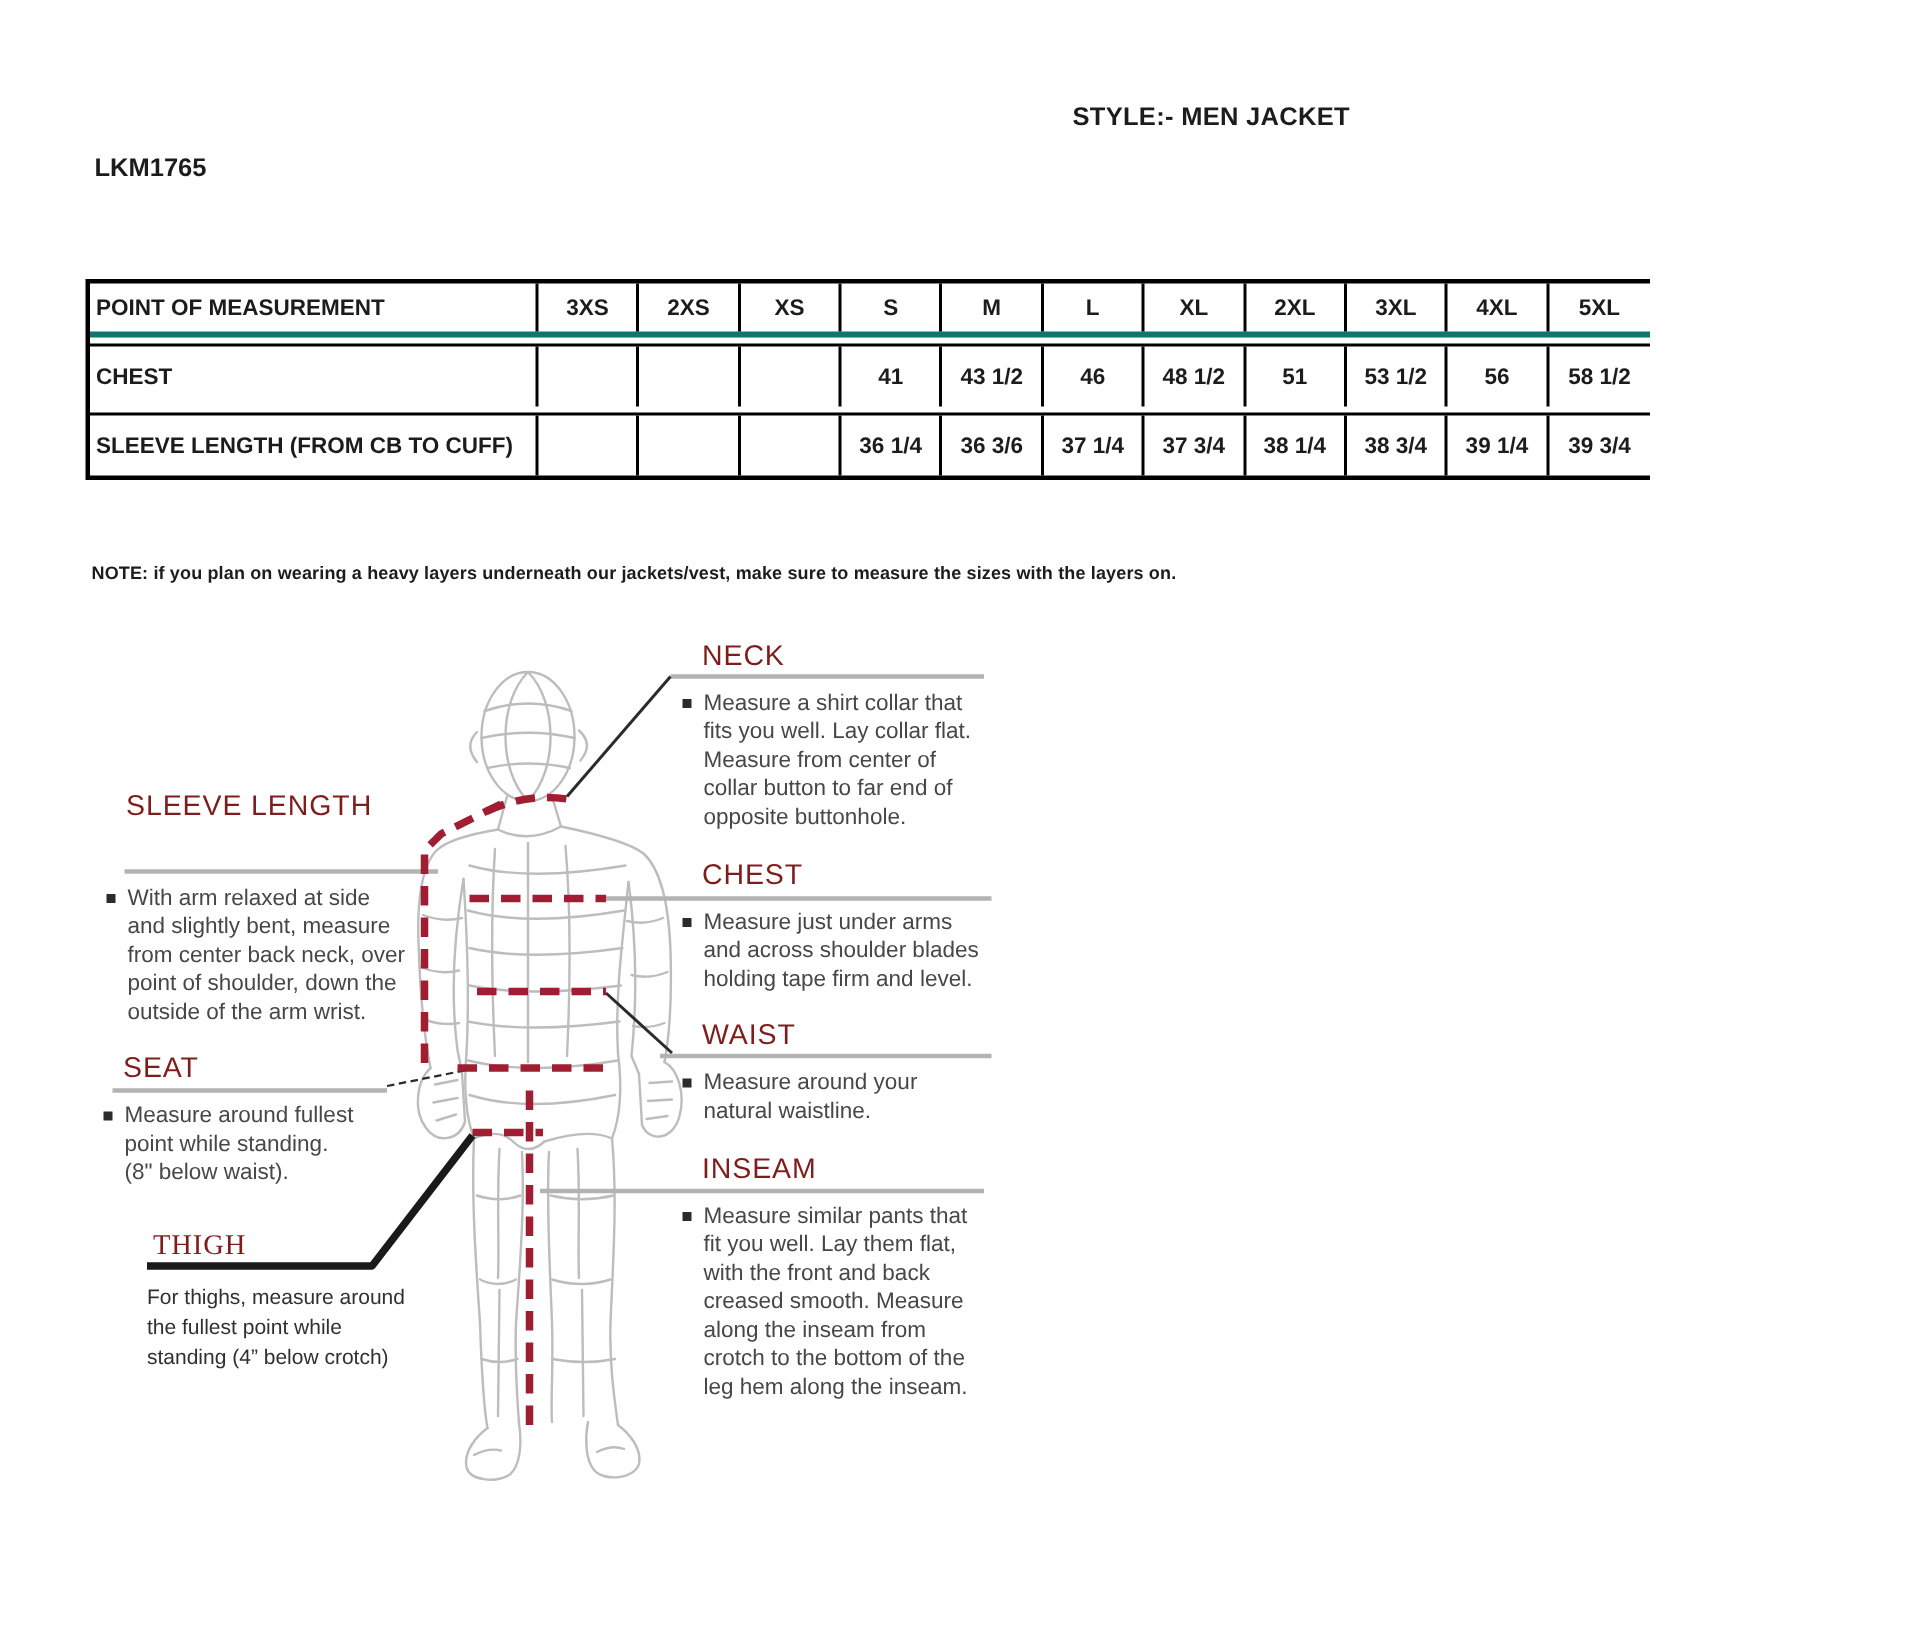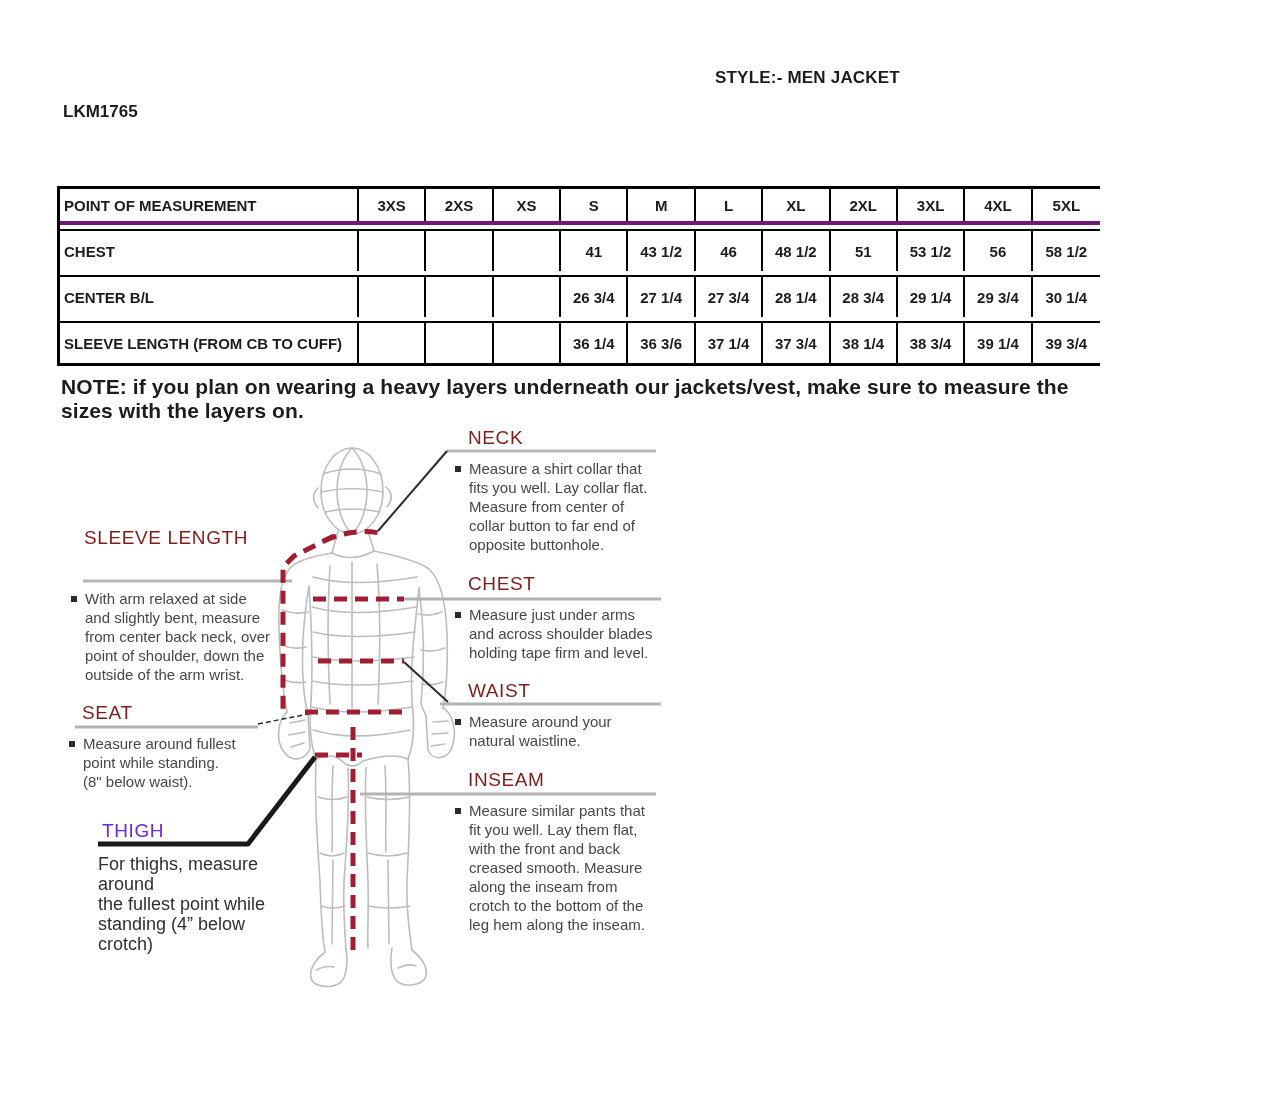--- a/index.html
+++ b/index.html
@@ -6,50 +6,50 @@
   body{font-family:"Liberation Sans", sans-serif; color:var(--text_dark,#1c1c1c);}
   #page{position:relative;width:1100px;height:1096px;background:#fff;overflow:hidden;}
 
   
   .style-title{position:absolute;left:715px;top:68px;font-size:17px;font-weight:bold;letter-spacing:.2px;}
   .style-code{position:absolute;left:63px;top:102px;font-size:17px;font-weight:bold;}
 
   
   .size-table{position:absolute;left:57px;top:186px;width:1040px;border:3px solid #000;background:#fff;}
   .t-row{display:grid;grid-template-columns:299px repeat(11,1fr);}
-  .t-head{border-bottom:4px solid #701a75;}
+  .t-head{border-bottom:4px solid #0f766e;}
   .t-data{border-top:2px solid #000;margin-top:4px;}
   .t-data:first-of-type{border-top:none;margin-top:0;}
   .t-row > div{border-right:2px solid #000;display:flex;align-items:center;justify-content:center;
                font-size:15px;height:32px;box-sizing:border-box;}
   .t-row > div:last-child{border-right:none;}
   .t-data > div{height:40px;}
   .t-row .lbl{justify-content:flex-start;padding-left:4px;font-weight:bold;}
   .t-head > div{font-weight:bold;}
   .t-data > div{font-weight:bold;}
   .t-data > .lbl{font-weight:bold;}
 
   
-  .note{position:absolute;left:61px;top:375px;font-size:21px;font-weight:bold;letter-spacing:.1px;}
+  .note{position:absolute;left:61px;top:375px;font-size:12px;font-weight:bold;letter-spacing:.1px;}
 
   
   #diagram-svg{position:absolute;left:0;top:420px;}
   .fig path,.fig ellipse{fill:none;stroke:var(--figure_line,#bdbdbd);stroke-width:1.6;stroke-linecap:round;stroke-linejoin:round;}
   .measure path{fill:none;stroke:var(--measure_line,#a01e32);stroke-width:5;stroke-dasharray:13 8;stroke-linecap:butt;stroke-linejoin:miter;}
   .grayline{stroke:var(--section_line,#b3b3b3);stroke-width:3;fill:none;}
   .connector{stroke:var(--connector_line,#2b2b2b);stroke-width:2;fill:none;}
   .connector-dashed{stroke:var(--connector_line,#2b2b2b);stroke-width:1.5;fill:none;stroke-dasharray:5 3;}
   .thick-black{stroke:#1a1a1a;stroke-width:5;fill:none;stroke-linejoin:round;}
 
   .sec-title{position:absolute;font-size:19px;letter-spacing:.6px;color:#7f1d1d;font-weight:normal;}
-  .sec-title.dark{color:#6d28d9;}
+  .sec-title.dark{color:#7f1d1d;font-family:Liberation Serif, serif;}
   .desc{position:absolute;display:flex;gap:8px;font-size:15px;line-height:19px;color:var(--text_gray,#474747);}
   .desc .bullet{width:6px;height:6px;background:#2b2b2b;margin-top:7px;flex:none;}
   .desc .desc-text{white-space:pre-line;}
-  .desc.dark{color:#303030;font-size:18px;line-height:20px;}
+  .desc.dark{color:#303030;font-size:14px;line-height:20px;}
 </style>
 </head>
 <body>
 
 <div id="page">
 
   <div class="style-title">STYLE:- MEN JACKET</div>
   <div class="style-code">LKM1765</div>
 
   <div class="size-table">
@@ -73,34 +73,20 @@
       <div></div>
       <div></div>
       <div>41</div>
       <div>43 1/2</div>
       <div>46</div>
       <div>48 1/2</div>
       <div>51</div>
       <div>53 1/2</div>
       <div>56</div>
       <div>58 1/2</div>
-    </div>
-    <div class="t-row t-data">
-      <div class="lbl">CENTER B/L</div>
-      <div></div>
-      <div></div>
-      <div></div>
-      <div>26 3/4</div>
-      <div>27 1/4</div>
-      <div>27 3/4</div>
-      <div>28 1/4</div>
-      <div>28 3/4</div>
-      <div>29 1/4</div>
-      <div>29 3/4</div>
-      <div>30 1/4</div>
     </div>
     <div class="t-row t-data">
       <div class="lbl">SLEEVE LENGTH (FROM CB TO CUFF)</div>
       <div></div>
       <div></div>
       <div></div>
       <div>36 1/4</div>
       <div>36 3/6</div>
       <div>37 1/4</div>
       <div>37 3/4</div>

